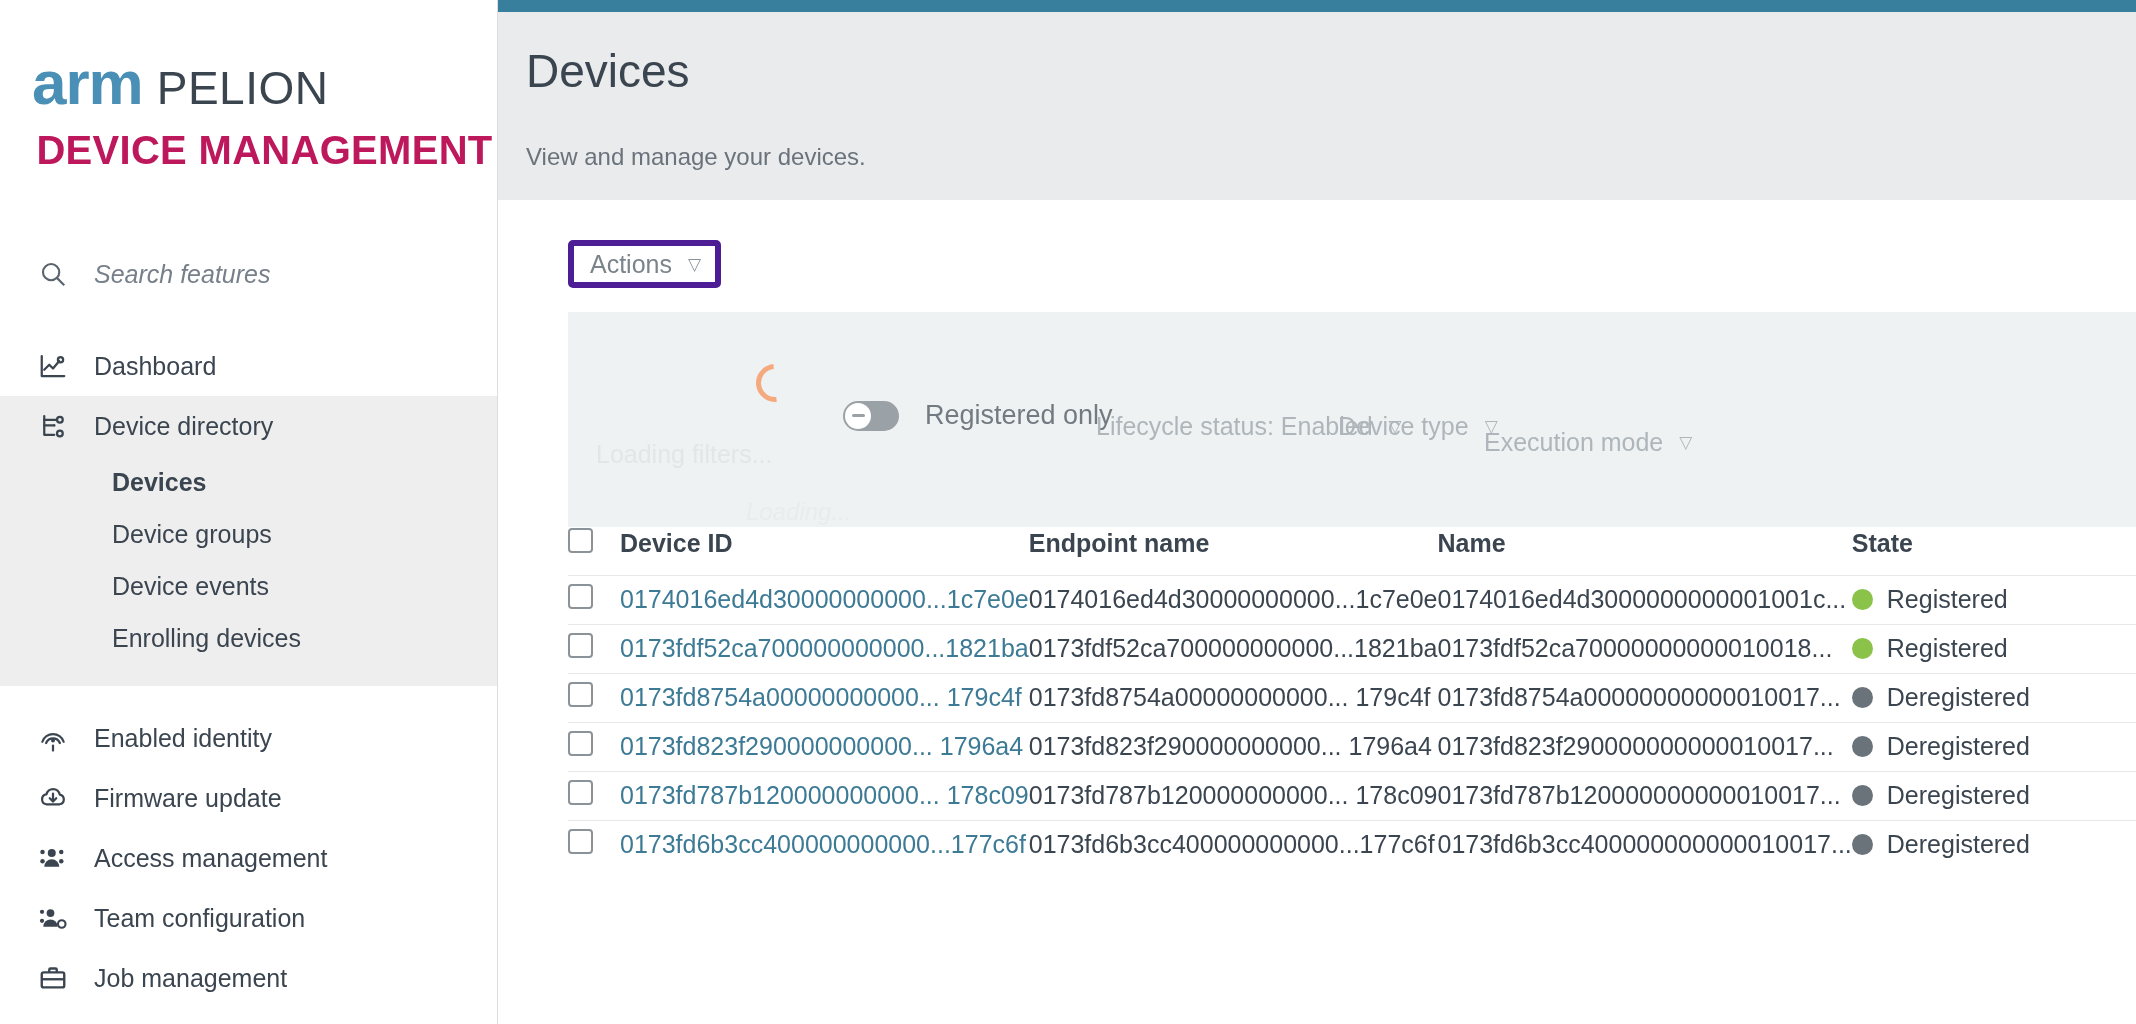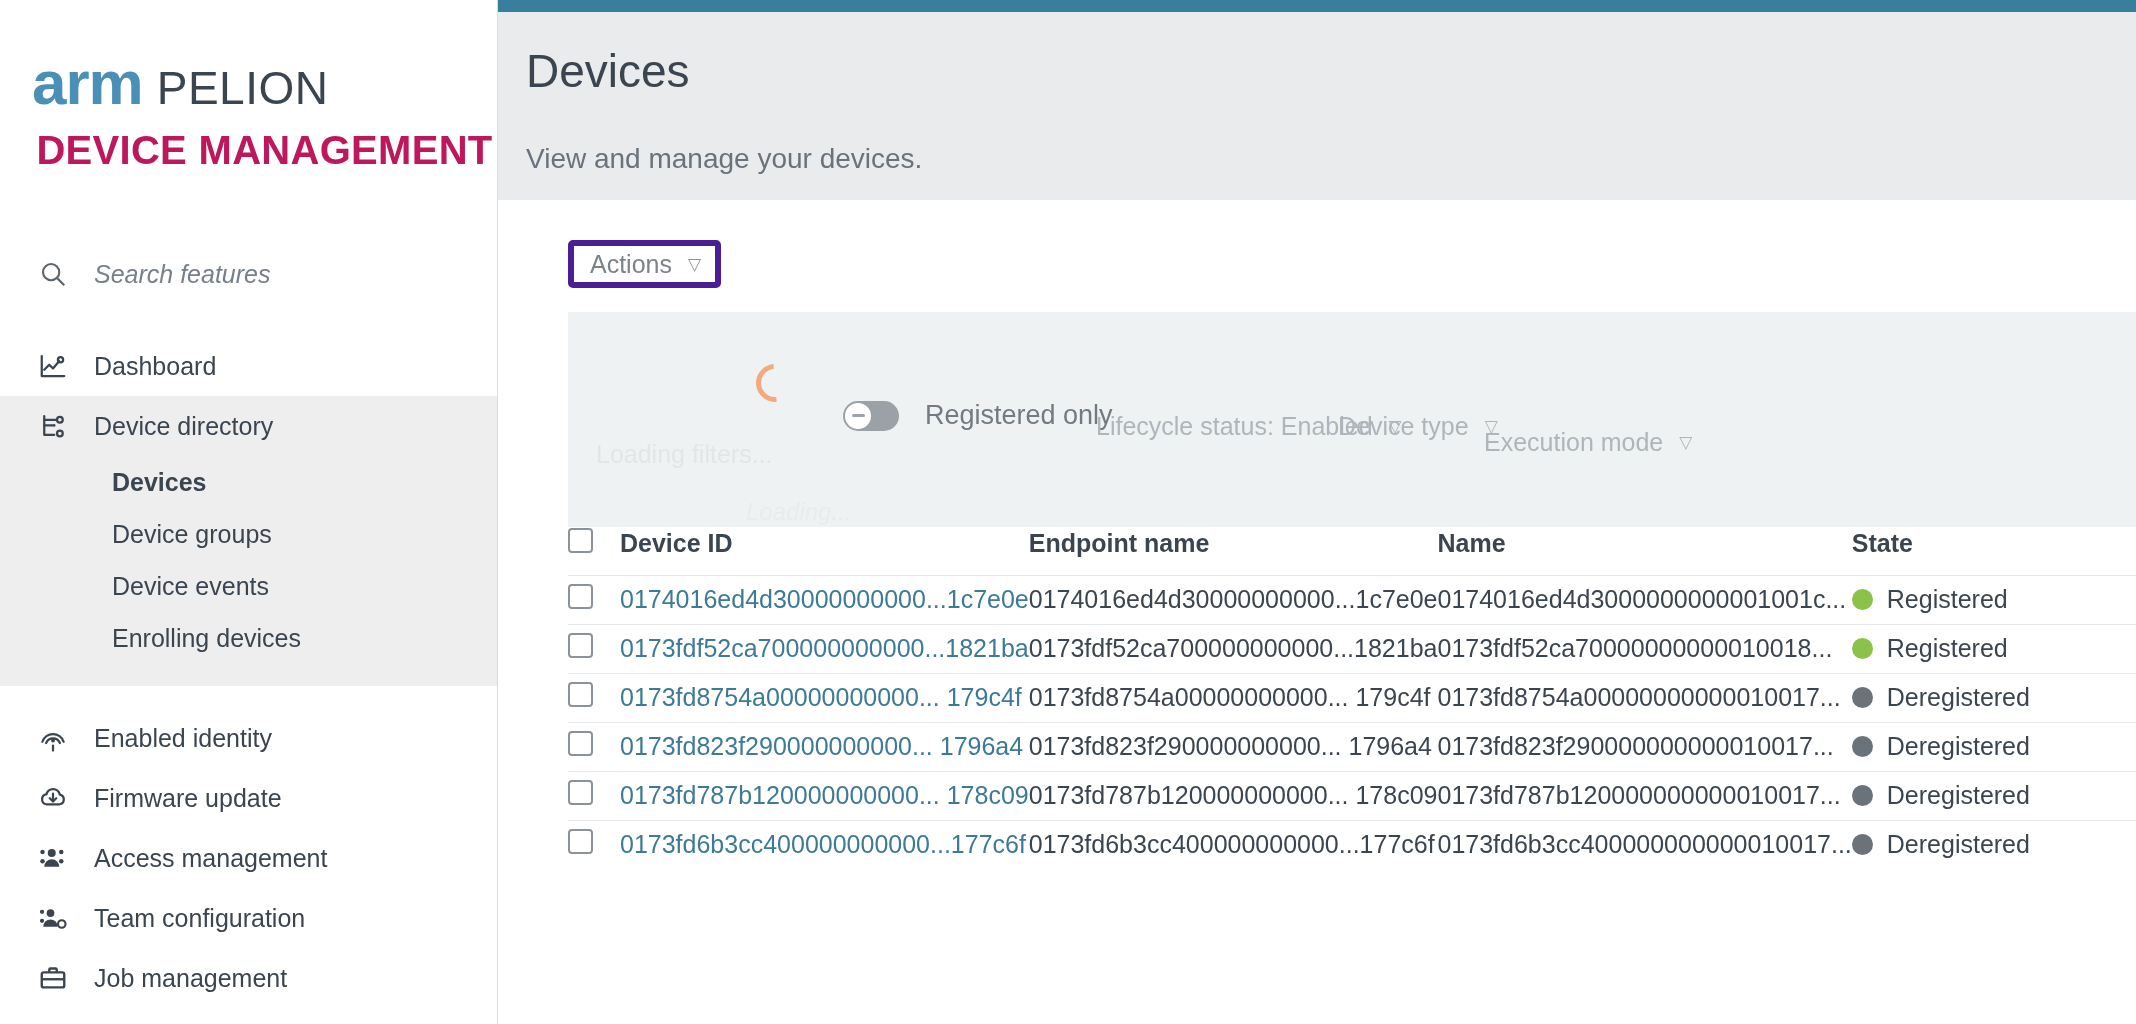--- a/index.html
+++ b/index.html
@@ -74,21 +74,21 @@
   .page-head {
     background: #e9ebec;
     padding: 34px 0 0 28px;
     height: 188px;
   }
   .page-title {
     font-size: 46px; font-weight: 400; color: #3b4550;
     line-height: 1.1;
   }
   .page-sub {
-    font-size: 28px; color: #6a737c;
+    font-size: 24px; color: #6a737c;
     margin-top: 46px;
   }
   .content-card {
     background: #ffffff;
     margin-left: 28px;
     height: calc(1024px - 12px - 188px);
     padding: 40px 0 0 0;
     position: relative;
   }
 

